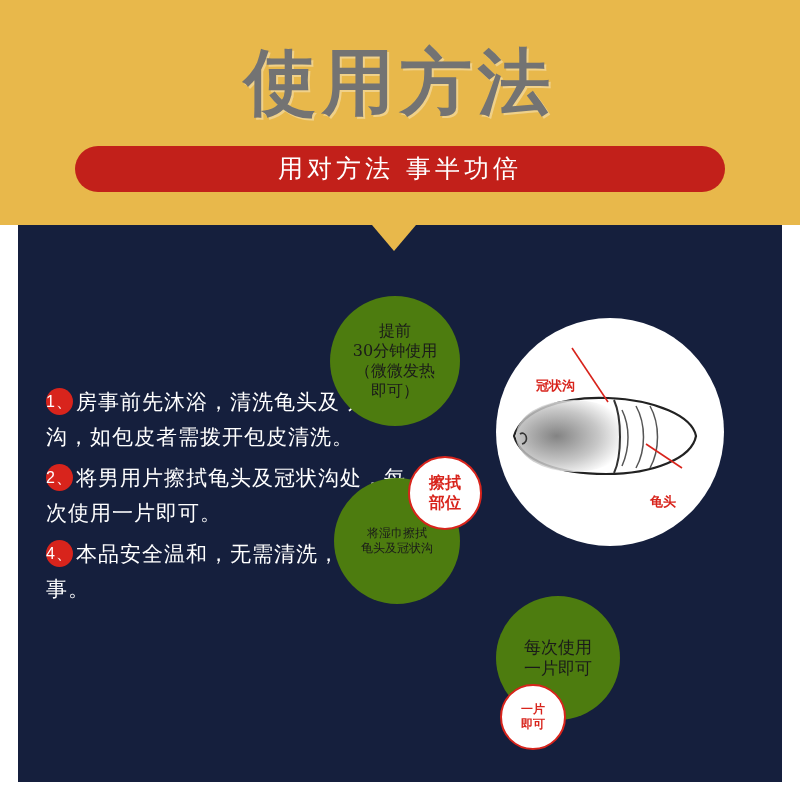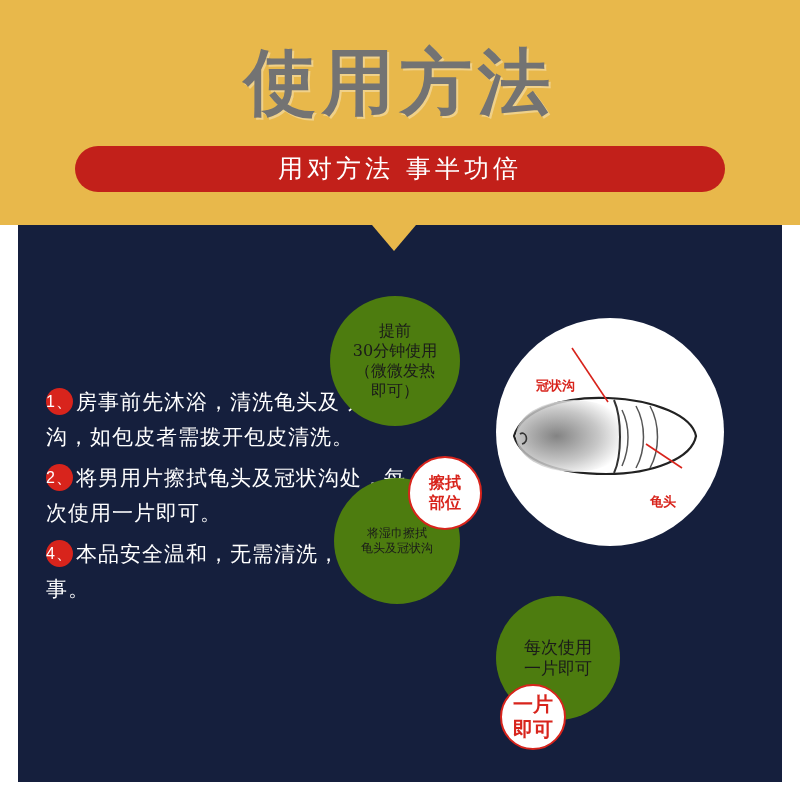--- a/index.html
+++ b/index.html
@@ -199,21 +199,21 @@
     height: 124px;
     font-size: 17px;
     z-index: 2;
   }
   
   #c-onepiece {
     left: 500px;
     top: 684px;
     width: 62px;
     height: 62px;
-    font-size: 20px;
+    font-size: 12px;
     z-index: 4;
   }
 
   
   #anatomy {
     position: absolute;
     left: 496px;
     top: 318px;
     width: 228px;
     height: 228px;

